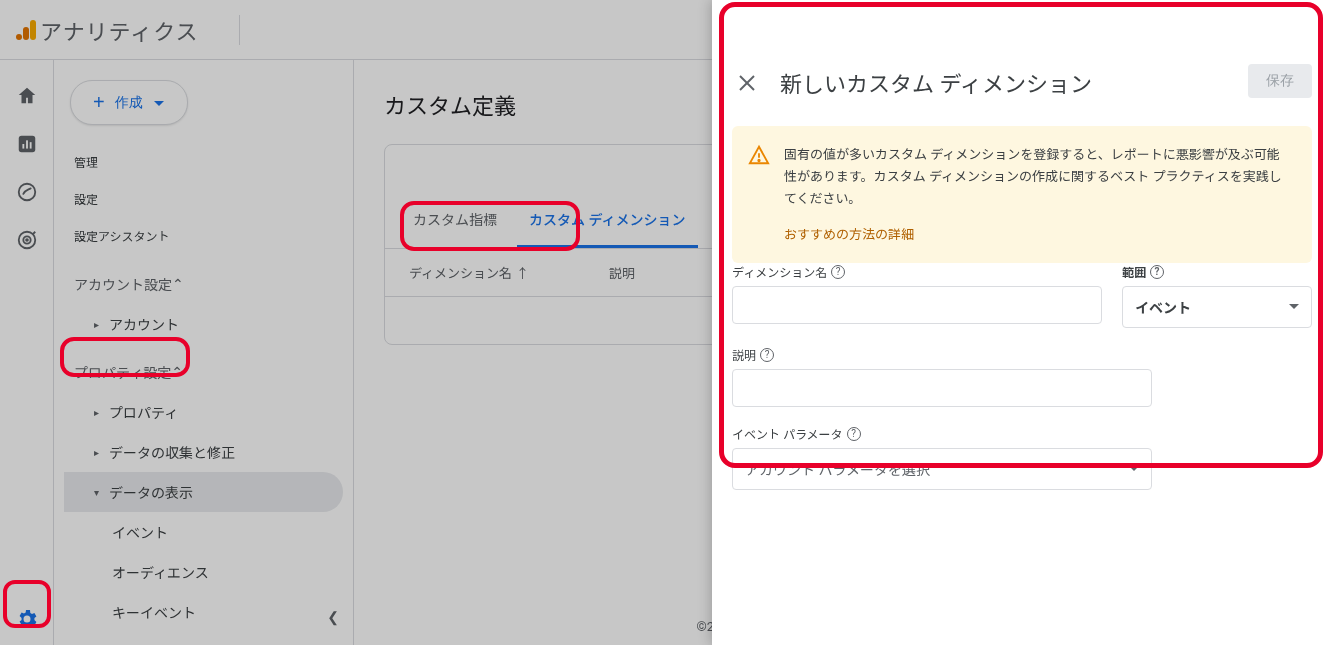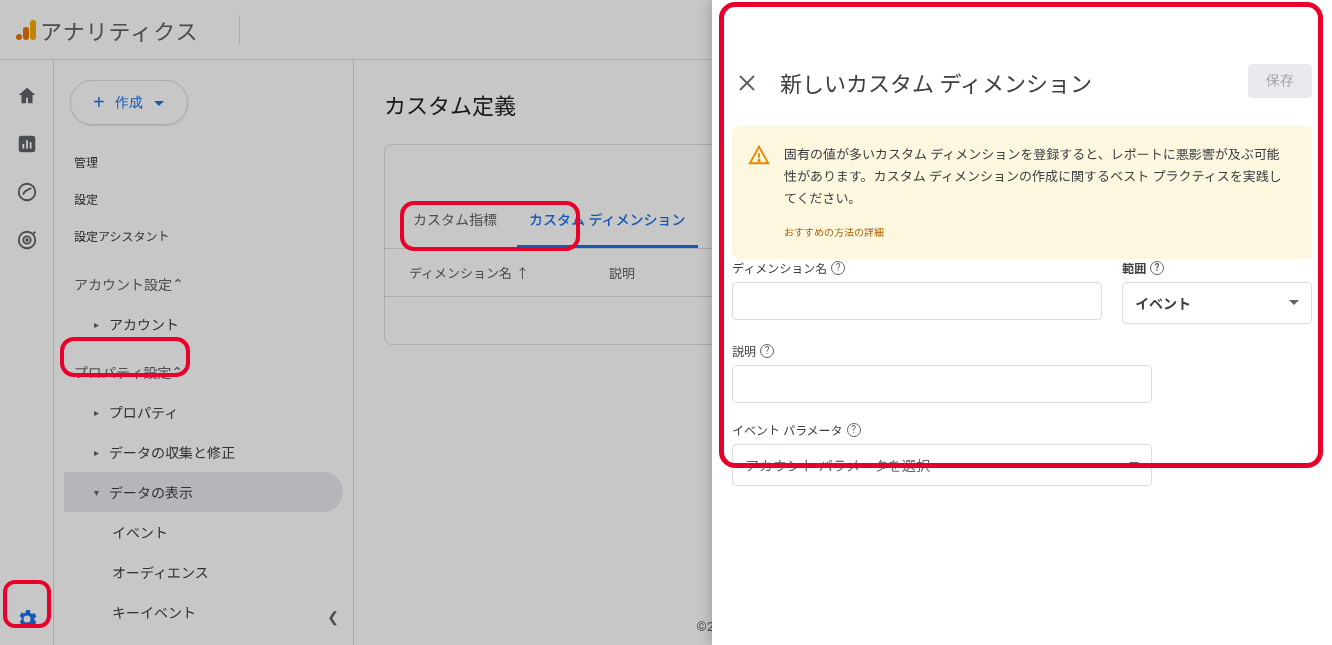--- a/index.html
+++ b/index.html
@@ -56,21 +56,21 @@
     
     .panel { position: absolute; top: 0; right: 0; width: 620px; height: 100%; background: #fff; box-shadow: -2px 0 12px rgba(0,0,0,0.2); display: flex; flex-direction: column; z-index: 100; }
     .panel-header { display: flex; align-items: flex-end; padding: 28px 20px; gap: 18px; }
     .panel-close { font-size: 22px; color: #5f6368; cursor: pointer; padding: 6px; }
     .panel-title { font-size: 22px; color: #3c4043; flex: 1; }
     .save-btn { background: #e8eaed; color: #9aa0a6; padding: 8px 18px; border: none; border-radius: 4px; font-size: 14px; cursor: not-allowed; margin-top: 36px; }
     .panel-body { padding: 0 20px 20px; overflow-y: auto; }
     .warn-box { background: #fef7e0; border-radius: 6px; padding: 18px 20px 20px 52px; position: relative; }
     .warn-icon { position: absolute; left: 16px; top: 18px; color: #ea8600; }
     .warn-text { font-size: 13px; line-height: 1.7; color: #3c4043; margin-bottom: 14px; }
-    .warn-link { color: #b06000; font-size: 10px; cursor: pointer; }
+    .warn-link { color: #b06000; font-size: 13px; cursor: pointer; }
     .form-row { display: flex; gap: 20px; margin-bottom: 18px; }
     .field { flex: 1; }
     .field.narrow { flex: 0 0 190px; font-weight: bold; }
     .field-label { font-size: 12px; color: #3c4043; margin-bottom: 6px; display: flex; align-items: center; gap: 4px; }
     .help-icon { width: 14px; height: 14px; border: 1px solid #5f6368; border-radius: 50%; display: inline-flex; align-items: center; justify-content: center; font-size: 10px; color: #5f6368; }
     .field input, .field .select { width: 100%; border: 1px solid #dadce0; border-radius: 4px; padding: 10px 12px; font-size: 14px; outline: none; background: #fff; }
     .select { display: flex; justify-content: space-between; align-items: center; cursor: pointer; color: #3c4043; }
     .select .placeholder { color: #5f6368; }
     .field.wider { max-width: 420px; }
 

